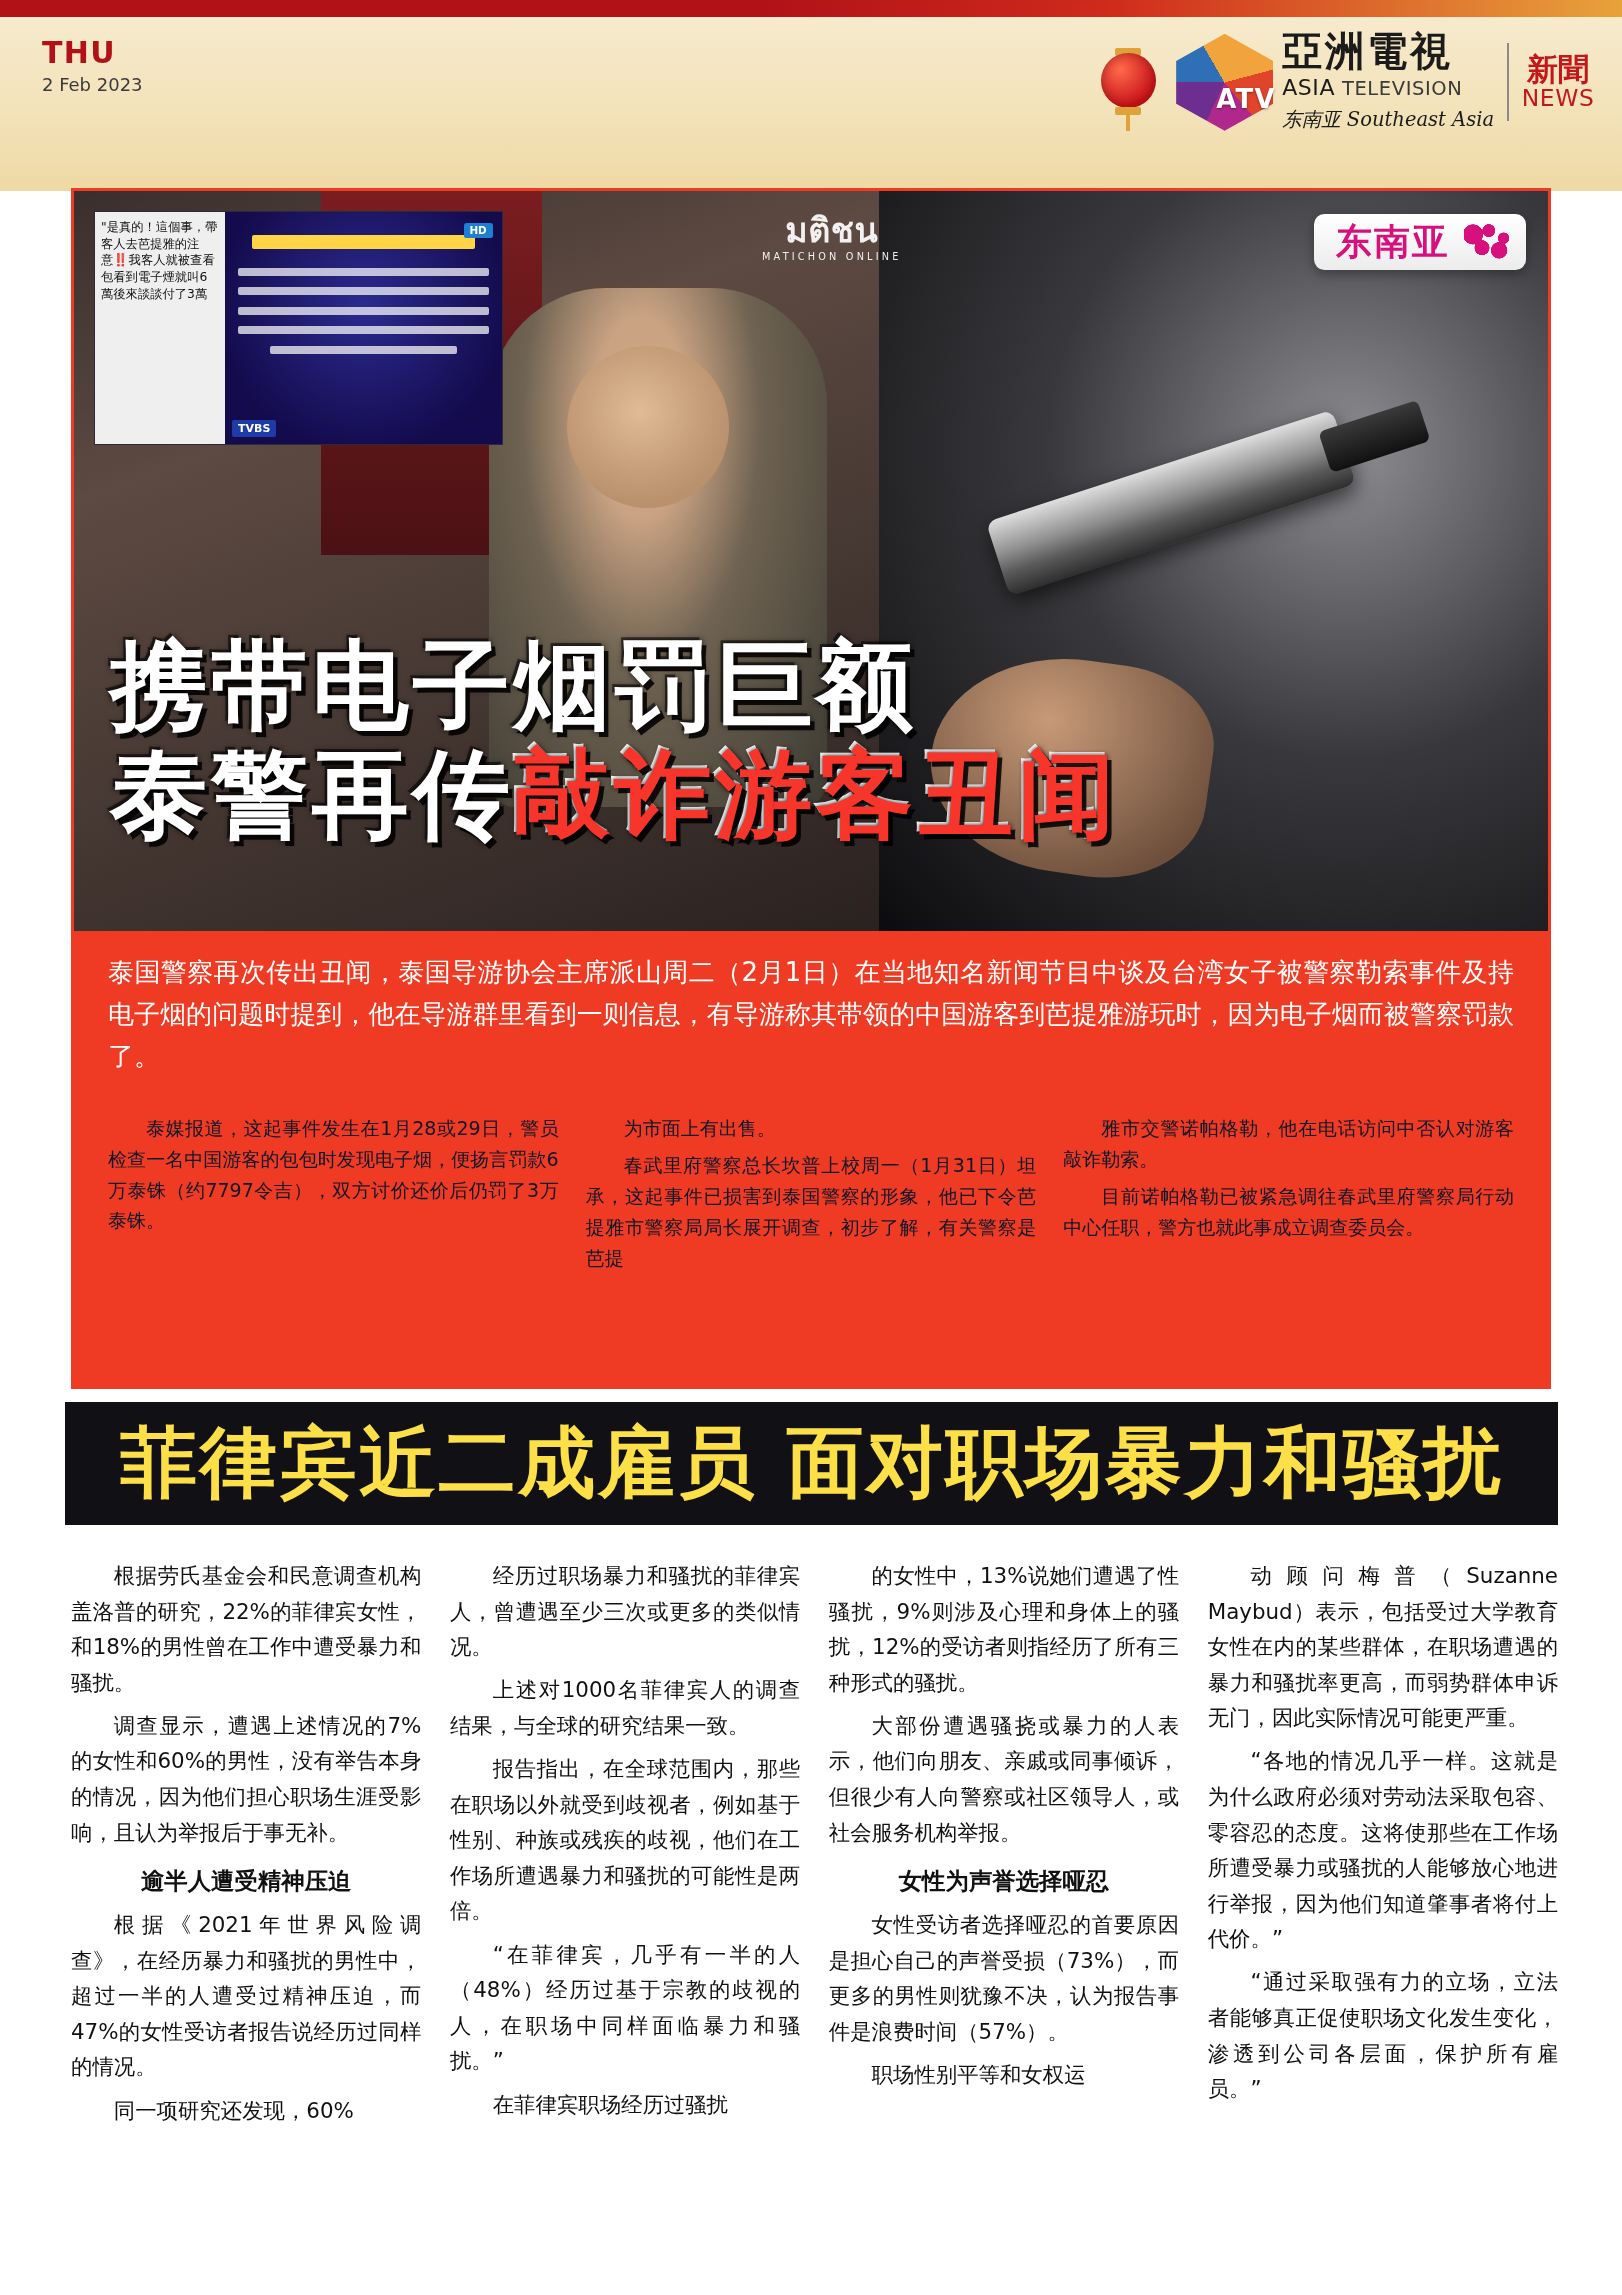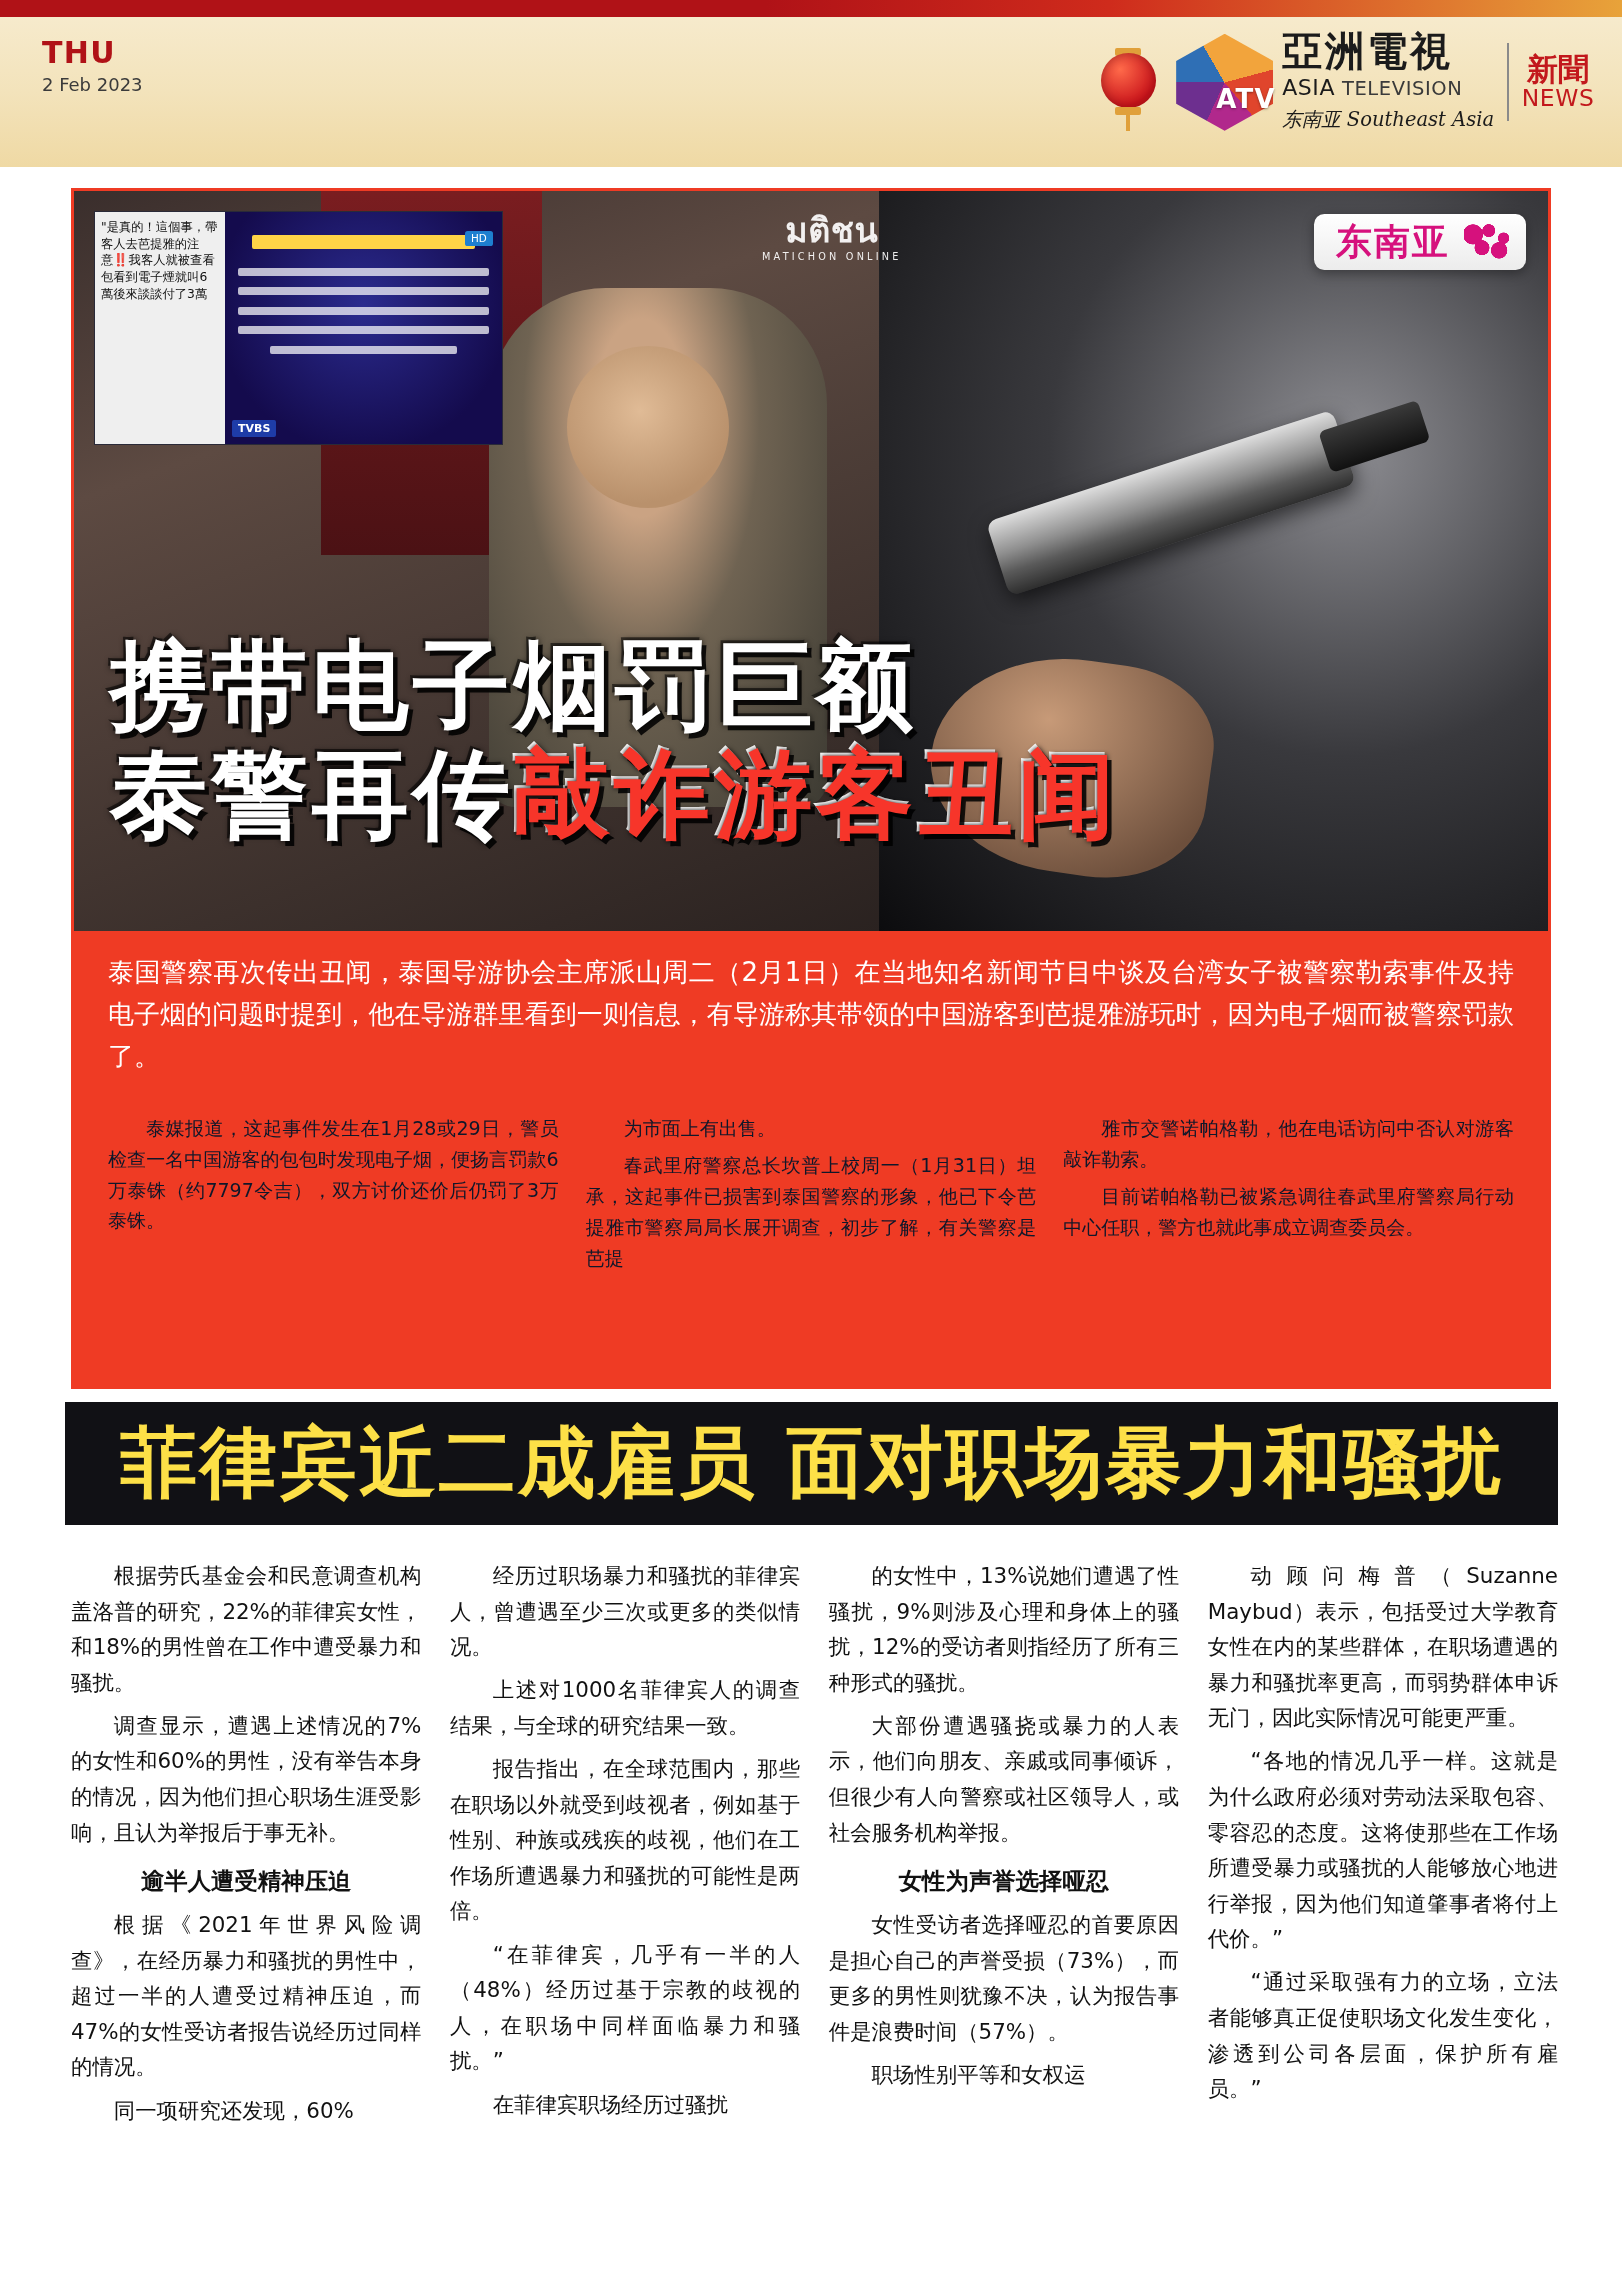--- a/index.html
+++ b/index.html
@@ -10,21 +10,21 @@
     background: #ffffff;
     font-family: "DejaVu Sans", "Liberation Sans", sans-serif;
     position: relative;
     overflow: hidden;
   }
 
   
   .masthead {
     position: relative;
     width: 1623px;
-    height: 167px;
+    height: 191px;
     background: linear-gradient(180deg, #f7ecd0 0%, #f3e3bb 55%, #efd9a4 100%);
     overflow: hidden;
   }
   .masthead-red-block {
     position: absolute;
     left: 0; top: 0;
     width: 766px; height: 17px;
     background: #b01217;
   }
   .masthead-red-block2 {
@@ -199,23 +199,23 @@
   }
   .inset-blue .thai-line {
     position: absolute; left: 13px; right: 13px;
     height: 8.4px; background: rgba(255,255,255,.72); border-radius: 1.9px;
   }
   .inset-blue .thai-head {
     position: absolute; left: 27px; right: 27px; top: 23.4px;
     height: 14.3px; background: #ffd447; border-radius: 1.9px;
   }
   .inset-badge {
-    position: absolute; right: 9px; top: 19px;
+    position: absolute; right: 9px; top: 11px;
     background: #1e7fd0; color: #fff; font-size: 10.4px;
-    padding: 1.9px 5.8px; border-radius: 2.6px; font-weight: normal;
+    padding: 1.9px 5.8px; border-radius: 2.6px; font-weight: bold;
   }
   .inset-tag {
     position: absolute; left: 7.8px; bottom: 6.5px;
     background: #1e3ca8; color: #fff; font-size: 11px;
     padding: 1.9px 5.8px; border-radius: 1.9px; font-weight: bold;
   }
   .photo-watermark {
     position: absolute; left: 688px; top: 22px;
     color: #fff; text-align: center; opacity: .92;
   }

